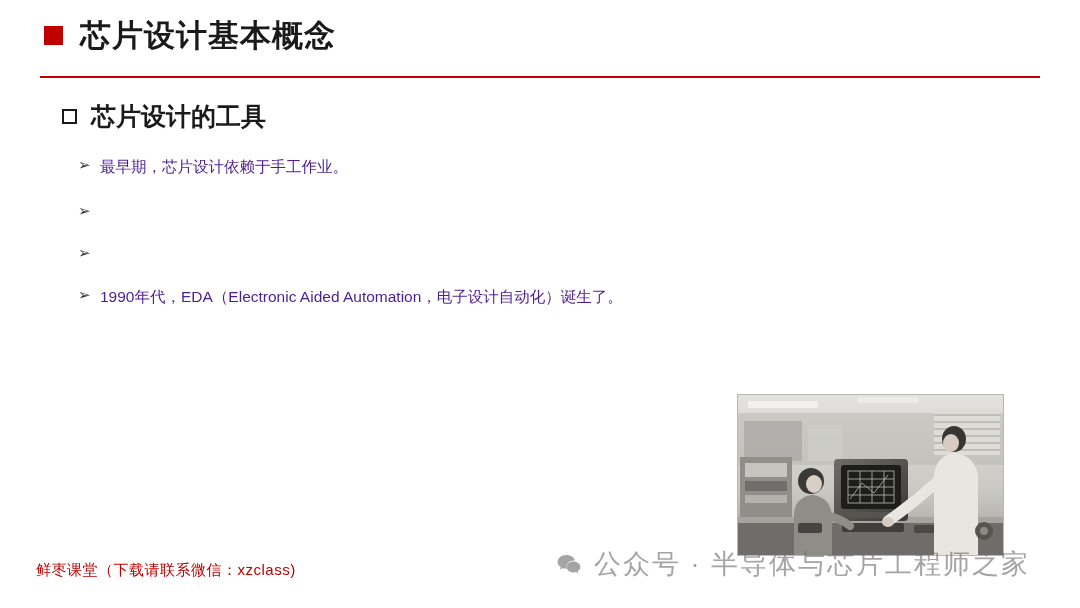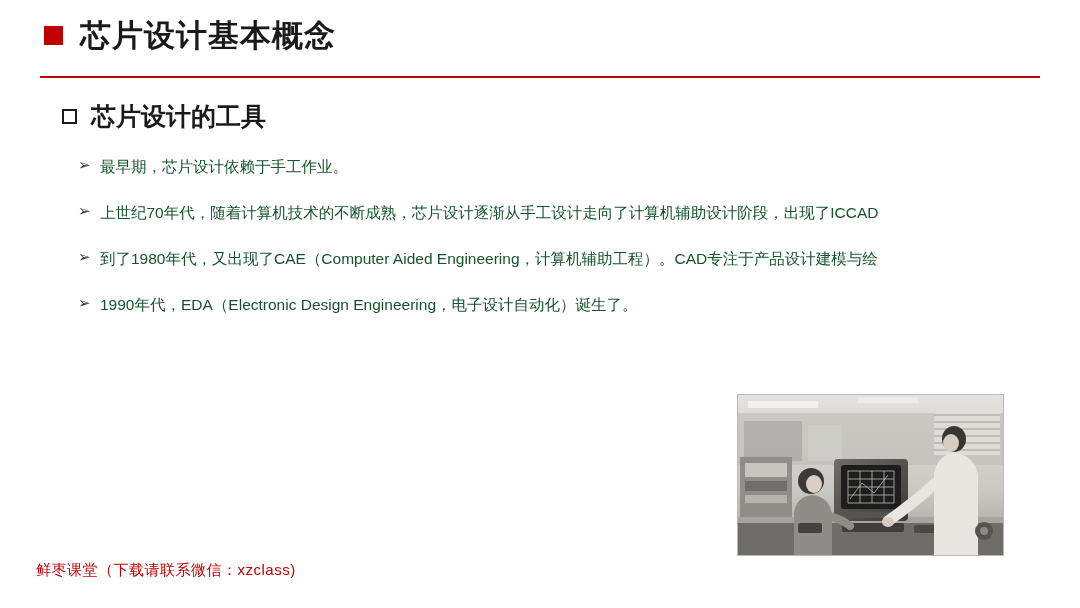--- a/index.html
+++ b/index.html
@@ -91,21 +91,21 @@
     flex: 0 0 auto;
     width: 22px;
     font-size: 15px;
     color: #333333;
     line-height: 26px;
     text-align: left;
   }
   .bullet-body {
     flex: 1 1 auto;
     font-size: 15.5px;
-    color: #14532d;
+    color: #4c1d95;
     line-height: 30px;
     text-align: justify;
   }
   .bullet-body .indent-line {
     display: block;
     text-indent: 24px;
   }
 
   
   .photo {
@@ -172,35 +172,33 @@
     <div class="bullet-item">
       <div class="bullet-mark">➢</div>
       <div class="bullet-body">
         <span>最早期，芯片设计依赖于手工作业。</span>
       </div>
     </div>
 
     <div class="bullet-item">
       <div class="bullet-mark">➢</div>
       <div class="bullet-body">
-        <span>上世纪70年代，随着计算机技术的不断成熟，芯片设计逐渐从手工设计走向了计算机辅助设计阶段，出现了ICCAD</span>
-      </div>
-    </div>
-
-    <div class="bullet-item">
-      <div class="bullet-mark">➢</div>
-      <div class="bullet-body">
-        <span>到了1980年代，又出现了CAE（Computer Aided Engineering，计算机辅助工程）。CAD专注于产品设计建模与绘</span>
-      </div>
-    </div>
-
-    <div class="bullet-item">
-      <div class="bullet-mark">➢</div>
-      <div class="bullet-body">
-        <span>1990年代，EDA（Electronic Design Engineering，电子设计自动化）诞生了。</span>
+      </div>
+    </div>
+
+    <div class="bullet-item">
+      <div class="bullet-mark">➢</div>
+      <div class="bullet-body">
+      </div>
+    </div>
+
+    <div class="bullet-item">
+      <div class="bullet-mark">➢</div>
+      <div class="bullet-body">
+        <span>1990年代，EDA（Electronic Aided Automation，电子设计自动化）诞生了。</span>
       </div>
     </div>
 
   </div>
 
   <div class="photo">
     <svg width="265" height="160" viewBox="0 0 265 160">
       <defs>
         <linearGradient id="bgGrad" x1="0" y1="0" x2="0" y2="1">
           <stop offset="0%" stop-color="#e3e2de"></stop>
@@ -274,14 +272,21 @@
       </g>
 
       <circle cx="246" cy="136" r="9" fill="#55544f"></circle>
       <circle cx="246" cy="136" r="4" fill="#8b8a85"></circle>
       <rect x="60" y="128" width="24" height="10" rx="2" fill="#454440"></rect>
     </svg>
   </div>
 
   <div class="footer-left">鲜枣课堂（下载请联系微信：xzclass)</div>
 
+  <div class="wm">
+    <svg class="wm-icon" viewBox="0 0 32 32">
+      <path d="M12.5 5C6.7 5 2 8.8 2 13.4c0 2.6 1.5 4.9 3.9 6.4l-1 3 3.4-1.7c1.3.4 2.7.6 4.2.6h.6c-.2-.6-.3-1.3-.3-2 0-4.4 4.4-7.9 9.8-7.9h.6C22.6 8 18 5 12.5 5z" fill="#6d6d6d"></path>
+      <path d="M30 19.7c0-3.7-3.8-6.7-8.5-6.7s-8.5 3-8.5 6.7 3.8 6.7 8.5 6.7c1.1 0 2.2-.2 3.2-.5l2.9 1.5-.8-2.5c2-1.3 3.2-3.2 3.2-5.2z" fill="#6d6d6d"></path>
+    </svg>
+    <div class="wm-text">公众号 · 半导体与芯片工程师之家</div>
+  </div>
 
 </div>
 
 </body></html>

